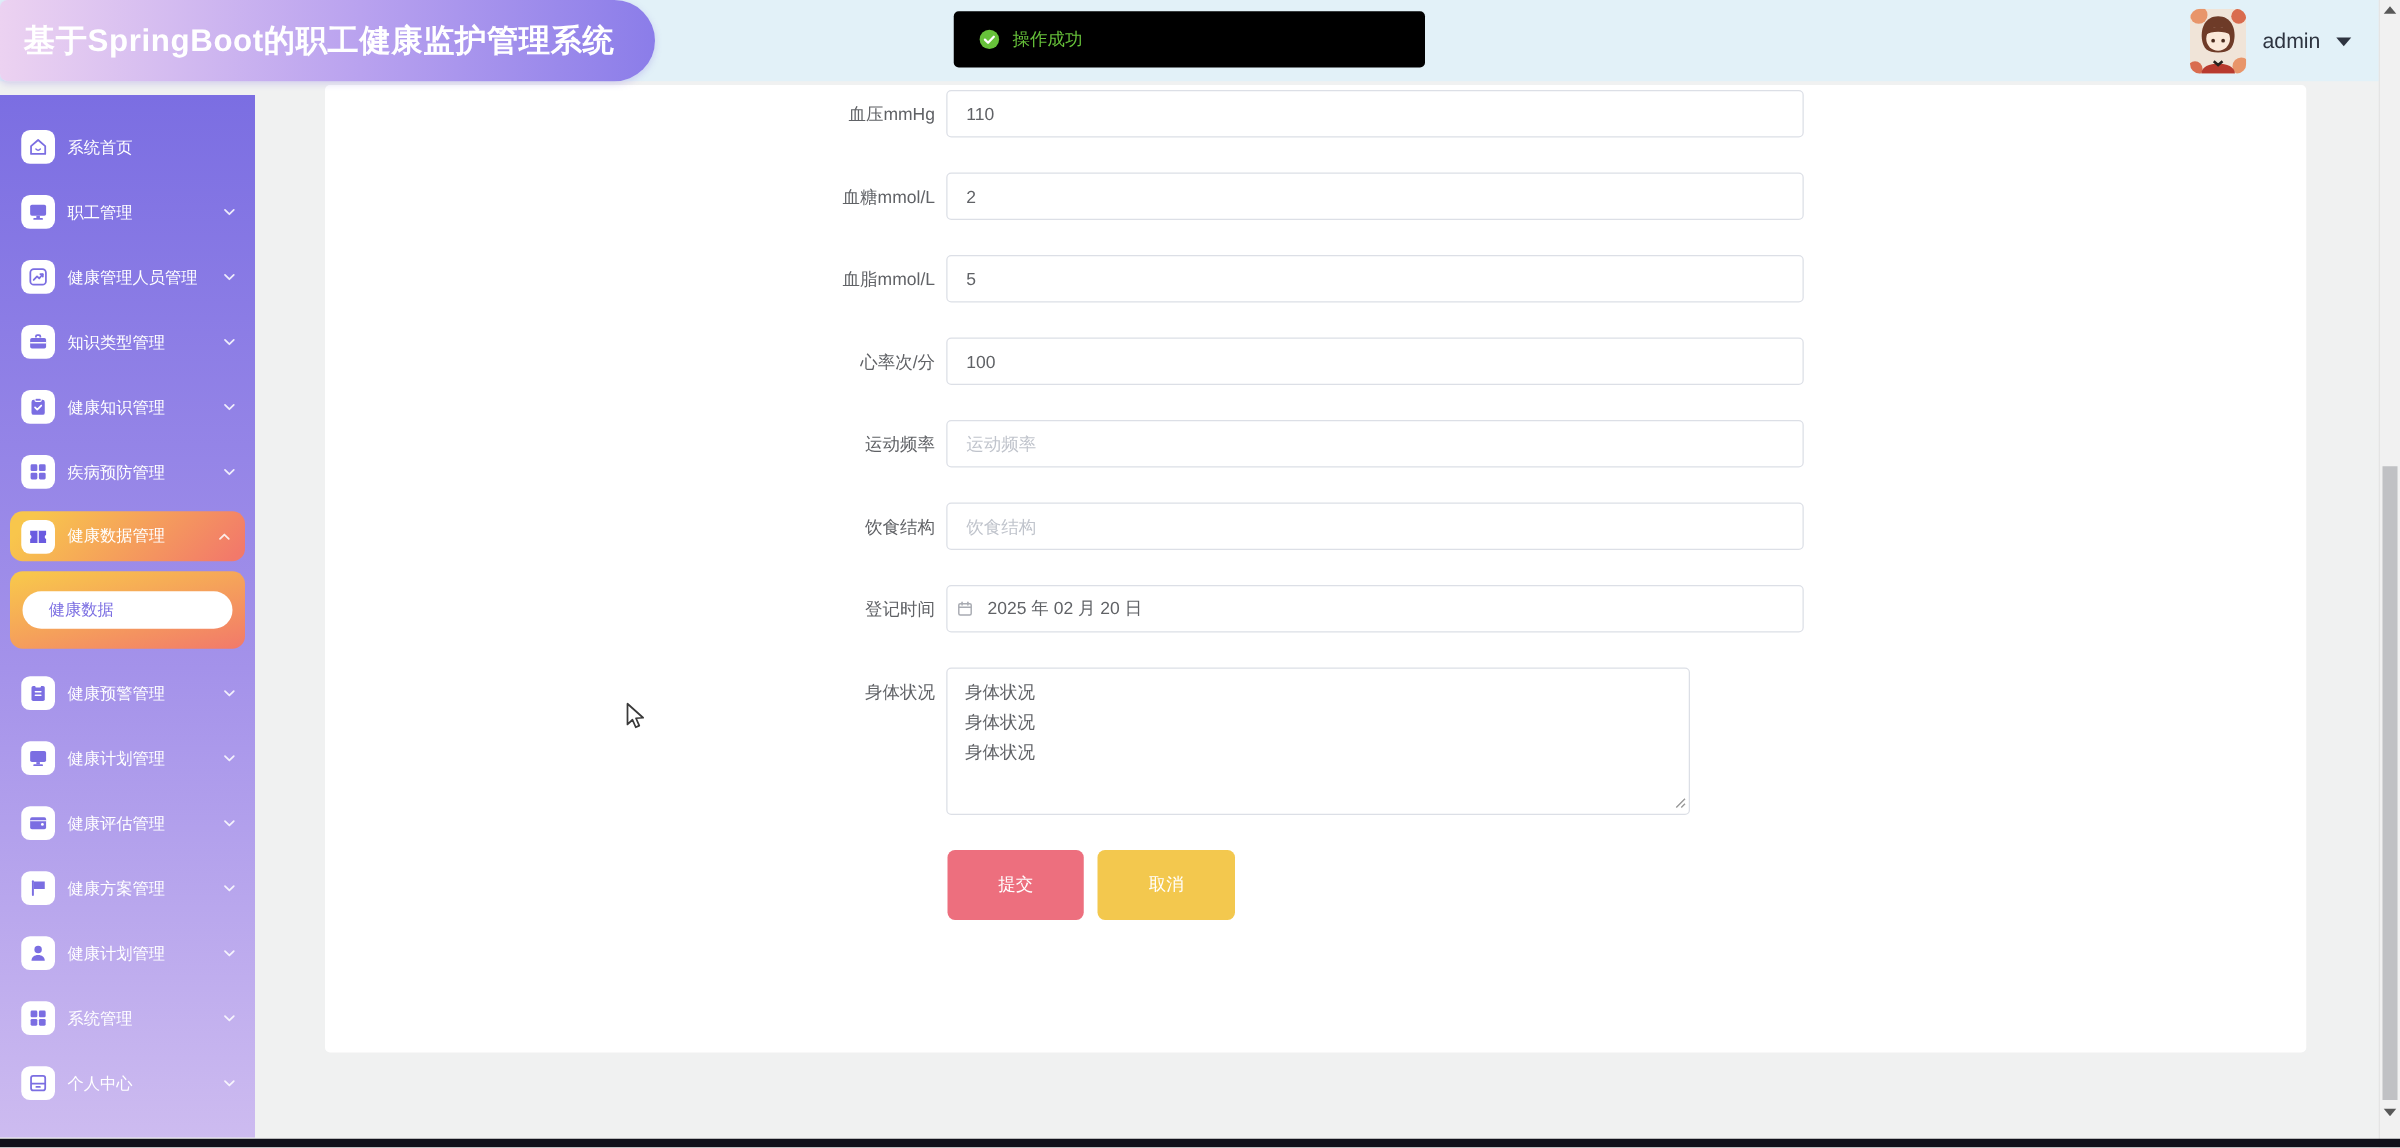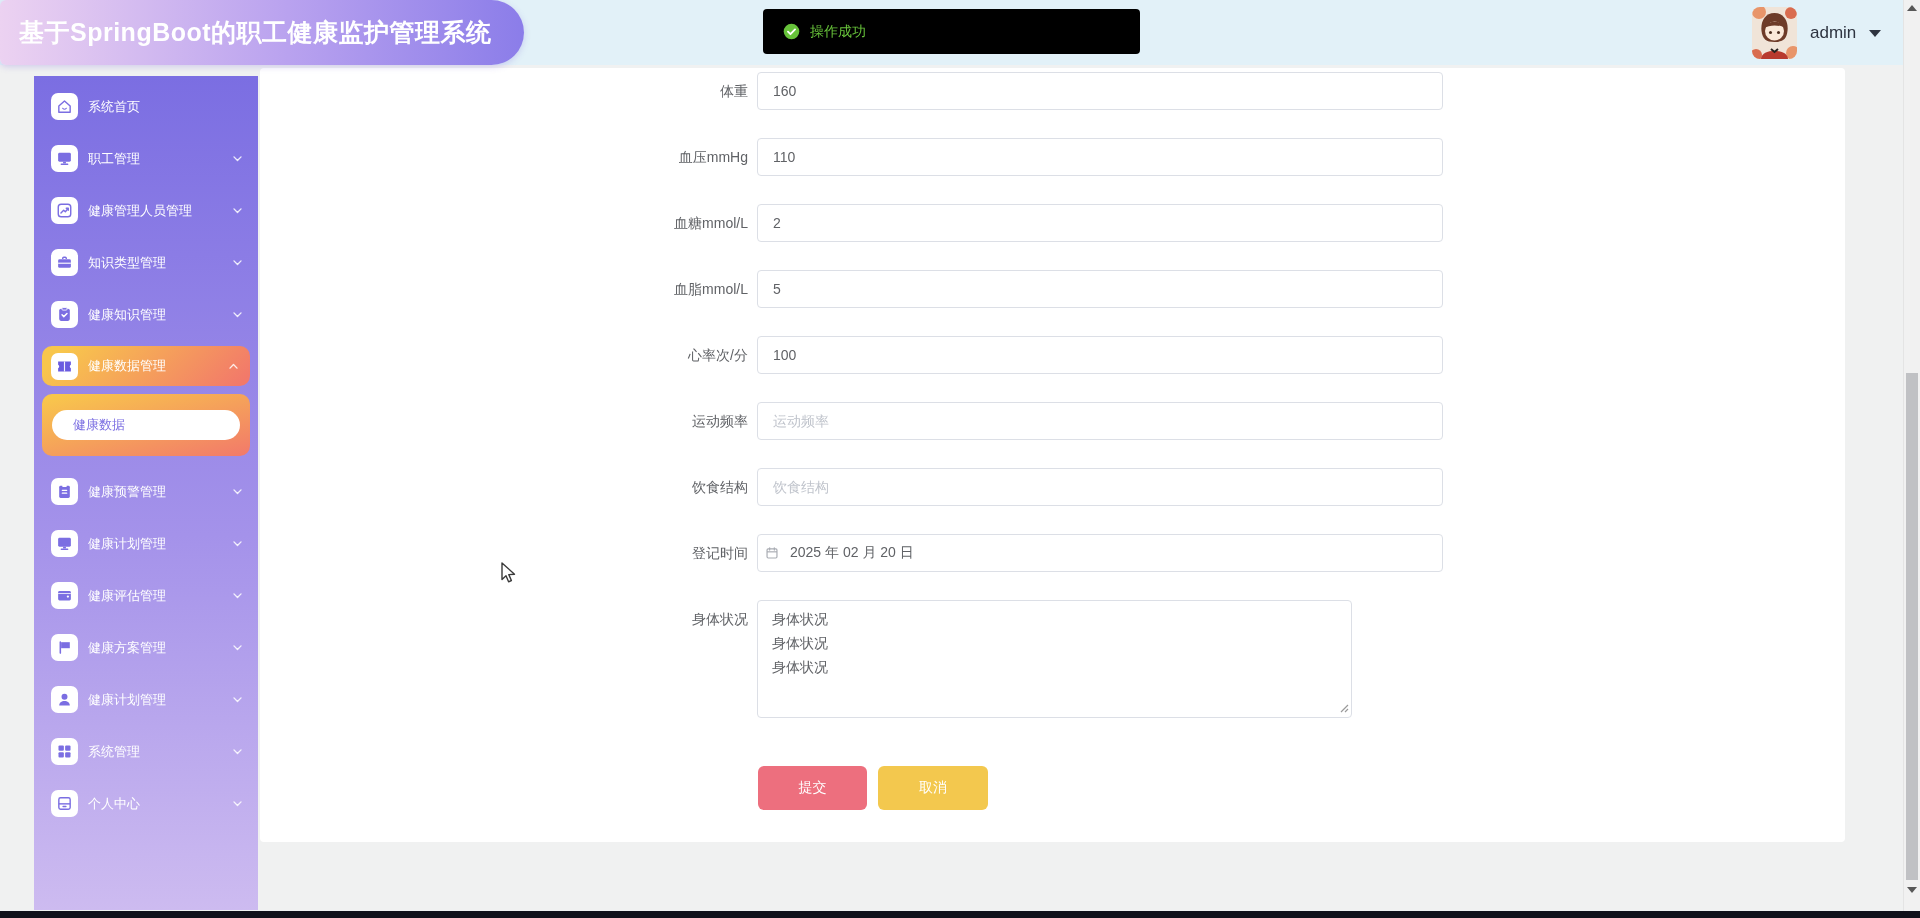--- a/index.html
+++ b/index.html
@@ -24,23 +24,23 @@
     background:#000000;border-radius:4px;display:flex;align-items:center;
     padding-left:20px;box-sizing:border-box;gap:10px;
   }
   .toast-text{color:#67c23a;font-size:14px;}
   .user-area{position:absolute;left:1752px;top:6px;height:54px;display:flex;align-items:center;gap:13px;}
   .avatar{width:45px;height:52px;border-radius:8px;overflow:hidden;flex:none;}
   .admin-name{font-size:17px;color:#2e3440;}
   .caret-down{width:0;height:0;border-left:6px solid transparent;border-right:6px solid transparent;border-top:7px solid #2e3440;}
   
   .sidebar{
-    position:absolute;left:0;top:76px;width:224px;height:834px;box-sizing:border-box;
+    position:absolute;left:0;top:76px;width:204px;height:834px;box-sizing:border-box;
     background:linear-gradient(180deg,#7b6ee2 0%,#a492ea 55%,#cdbbf0 100%);
-    padding-top:5px;overflow:hidden;z-index:4;margin-left:34px;
+    padding-top:16px;overflow:hidden;z-index:4;
   }
   .menu-item{height:51px;margin-bottom:1px;display:flex;align-items:center;padding:0 14px 0 17px;cursor:pointer;}
   .mi{width:27px;height:27px;background:#fff;border-radius:7px;display:flex;align-items:center;justify-content:center;color:#7b6ee2;flex:none;}
   .mi svg{display:block;}
   .mlabel{color:#ffffff;font-size:13px;margin-left:10px;white-space:nowrap;}
   .chev{margin-left:auto;color:rgba(255,255,255,.85);display:flex;}
   .chev.up svg{transform:rotate(180deg);}
   .menu-item.active{
     height:40px;margin:6px 8px 0 8px;border-radius:10px;
     background:linear-gradient(135deg,#f8c64c 10%,#f2796a 95%);
@@ -70,21 +70,21 @@
   input.txt::placeholder,textarea::placeholder{color:#c0c4cc;}
   input.txt.with-icon{padding-left:32px;}
   .cal-ico{position:absolute;left:8px;top:12px;color:#a8abb2;pointer-events:none;display:flex;}
   textarea.ta{
     width:595px;height:118px;border:1px solid #dcdfe6;border-radius:4px;
     padding:6px 14px;font-size:14px;color:#606266;line-height:24px;resize:none;
     box-sizing:border-box;outline:none;font-family:inherit;display:block;background:#fff;
   }
   .ta-corner{position:absolute;right:3px;bottom:5px;pointer-events:none;color:#9a9a9a;display:flex;}
   .btn-row{display:flex;gap:11px;margin:19px 0 0 498px;}
-  .btn{height:44px;border:none;border-radius:6px;color:#fff;font-size:14px;cursor:pointer;font-family:inherit;margin-top:20px;}
+  .btn{height:56px;border:none;border-radius:6px;color:#fff;font-size:14px;cursor:pointer;font-family:inherit;}
   .btn.submit{width:109px;background:#ed6f7e;}
   .btn.cancel{width:110px;background:#f3c84e;}
   
   .scrollbar{position:absolute;right:0;top:0;width:17px;height:918px;background:#f1f1f1;border-left:1px solid #e4e4e4;box-sizing:border-box;z-index:6;}
   .sb-up{position:absolute;top:5px;left:3px;width:0;height:0;border-left:5px solid transparent;border-right:5px solid transparent;border-bottom:6px solid #585858;}
   .sb-thumb{position:absolute;left:2px;top:373px;width:12px;height:507px;background:#c0c1c4;}
   .sb-down{position:absolute;top:887px;left:3px;width:0;height:0;border-left:5px solid transparent;border-right:5px solid transparent;border-top:6px solid #585858;}
   
   .bottom-strip{position:absolute;left:0;top:911px;width:1920px;height:7px;background:#10101a;z-index:50;}
   .cursor{position:absolute;left:497px;top:561px;z-index:60;pointer-events:none;}
@@ -190,20 +190,36 @@
           <path d="M8.5 12.5 L11 15 L15.5 10.5" fill="none" stroke="#fff" stroke-width="2" stroke-linecap="round" stroke-linejoin="round"></path>
         </svg>
       </span>
       <span class="mlabel">健康知识管理</span>
       <span class="chev">
         <svg width="13" height="13" viewBox="0 0 24 24">
           <path d="M5.5 9 L12 15.5 L18.5 9" fill="none" stroke="currentColor" stroke-width="2.6" stroke-linecap="round" stroke-linejoin="round"></path>
         </svg>
       </span>
     </div>
+    <div class="menu-item">
+      <span class="mi">
+        <svg viewBox="0 0 24 24" width="17" height="17">
+          <rect x="3.5" y="3.5" width="7.6" height="7.6" rx="1.5" fill="currentColor"></rect>
+          <rect x="12.9" y="3.5" width="7.6" height="7.6" rx="1.5" fill="currentColor"></rect>
+          <rect x="3.5" y="12.9" width="7.6" height="7.6" rx="1.5" fill="currentColor"></rect>
+          <rect x="12.9" y="12.9" width="7.6" height="7.6" rx="1.5" fill="currentColor"></rect>
+        </svg>
+      </span>
+      <span class="mlabel">疾病预防管理</span>
+      <span class="chev">
+        <svg width="13" height="13" viewBox="0 0 24 24">
+          <path d="M5.5 9 L12 15.5 L18.5 9" fill="none" stroke="currentColor" stroke-width="2.6" stroke-linecap="round" stroke-linejoin="round"></path>
+        </svg>
+      </span>
+    </div>
     <div class="menu-item active">
       <span class="mi">
         <svg viewBox="0 0 24 24" width="17" height="17">
           <path d="M3 5 H21 V9.5 A2.8 2.8 0 0 0 21 14.5 V19 H3 V14.5 A2.8 2.8 0 0 0 3 9.5 Z" fill="currentColor"></path>
           <rect x="11.2" y="5" width="1.6" height="14" fill="#fff" opacity=".9"></rect>
         </svg>
       </span>
       <span class="mlabel">健康数据管理</span>
       <span class="chev up">
         <svg width="13" height="13" viewBox="0 0 24 24">
@@ -316,24 +332,20 @@
       <span class="chev">
         <svg width="13" height="13" viewBox="0 0 24 24">
           <path d="M5.5 9 L12 15.5 L18.5 9" fill="none" stroke="currentColor" stroke-width="2.6" stroke-linecap="round" stroke-linejoin="round"></path>
         </svg>
       </span>
     </div>
   </nav>
 
 <div class="card">
   <div class="form" id="form">
-      <div class="frow">
-        <div class="flabel">体重</div>
-        <div class="fcontrol"><input type="text" class="txt" value="160" style=""></div>
-      </div>
       <div class="frow">
         <div class="flabel">血压mmHg</div>
         <div class="fcontrol"><input type="text" class="txt" value="110" style=""></div>
       </div>
       <div class="frow">
         <div class="flabel">血糖mmol/L</div>
         <div class="fcontrol"><input type="text" class="txt" value="2" style=""></div>
       </div>
       <div class="frow">
         <div class="flabel">血脂mmol/L</div>

